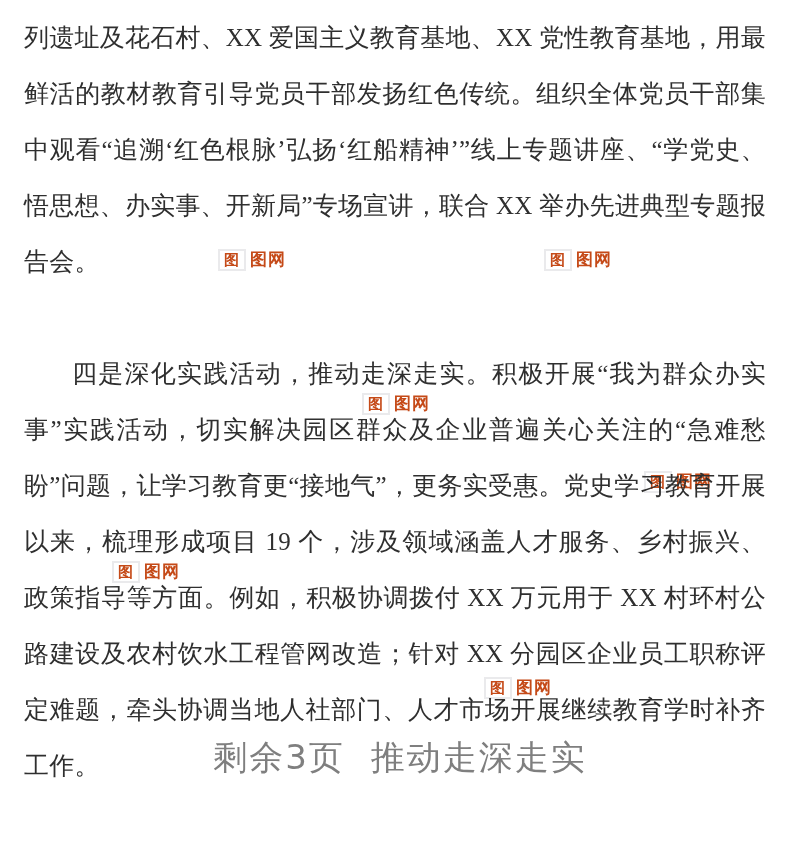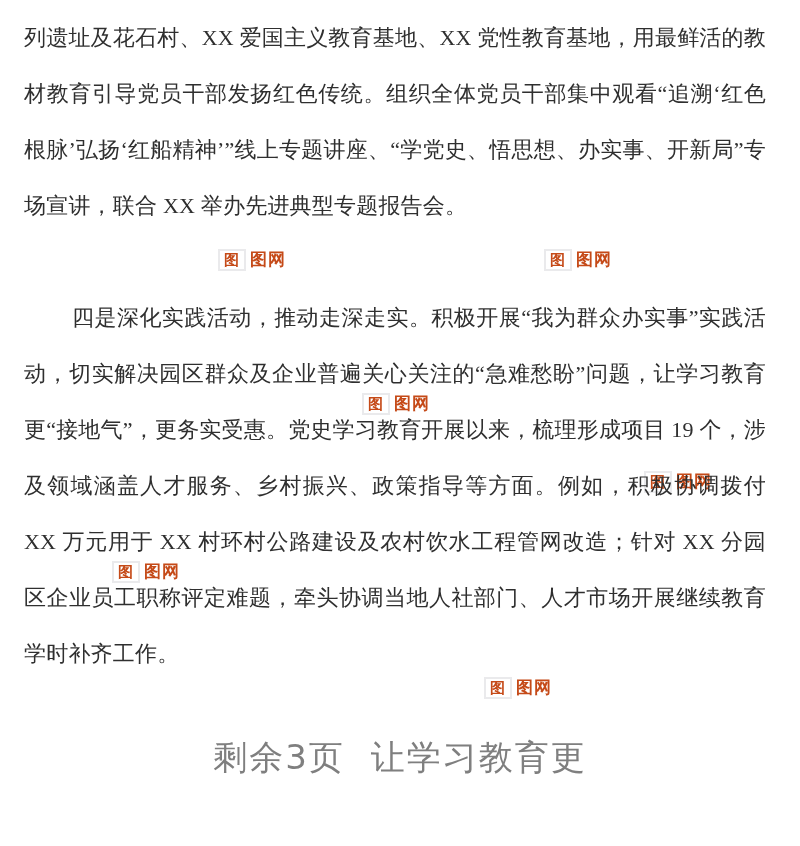--- a/index.html
+++ b/index.html
@@ -22,21 +22,21 @@
     background: #ffffff;
     box-sizing: border-box;
     padding: 10px 34px 0 24px;
   }
   .doc-body {
     position: relative;
     z-index: 2;
   }
   p.para {
     margin: 0 0 0 0;
-    font-size: 22px;
+    font-size: 25px;
     line-height: 56px;
     text-align: justify;
     text-justify: inter-ideograph;
     letter-spacing: 0.2px;
     color: #2f2f2f;
     font-family: "Liberation Serif", "DejaVu Serif", serif;
   }
   p.para.indent {
     text-indent: 48px;
   }
@@ -100,16 +100,16 @@
   <div class="wm wm-5"><span class="badge">图</span><span>图网</span></div>
   <div class="wm wm-6"><span class="badge">图</span><span>图网</span></div>
 
   <div class="doc-body">
     <p class="para">列遗址及花石村、XX 爱国主义教育基地、XX 党性教育基地，用最鲜活的教材教育引导党员干部发扬红色传统。组织全体党员干部集中观看“追溯‘红色根脉’弘扬‘红船精神’”线上专题讲座、“学党史、悟思想、办实事、开新局”专场宣讲，联合 XX 举办先进典型专题报告会。</p>
     <div class="gap"></div>
     <p class="para indent">四是深化实践活动，推动走深走实。积极开展“我为群众办实事”实践活动，切实解决园区群众及企业普遍关心关注的“急难愁盼”问题，让学习教育更“接地气”，更务实受惠。党史学习教育开展以来，梳理形成项目 19 个，涉及领域涵盖人才服务、乡村振兴、政策指导等方面。例如，积极协调拨付 XX 万元用于 XX 村环村公路建设及农村饮水工程管网改造；针对 XX 分园区企业员工职称评定难题，牵头协调当地人社部门、人才市场开展继续教育学时补齐工作。</p>
   </div>
 
   <div class="footer-note">
-    <span>剩余3页</span><span class="sep"></span><span>让学习教育更</span>
+    <span>剩余3页</span><span class="sep"></span><span>推动走深走实</span>
   </div>
 
 </div>
 
 </body></html>

